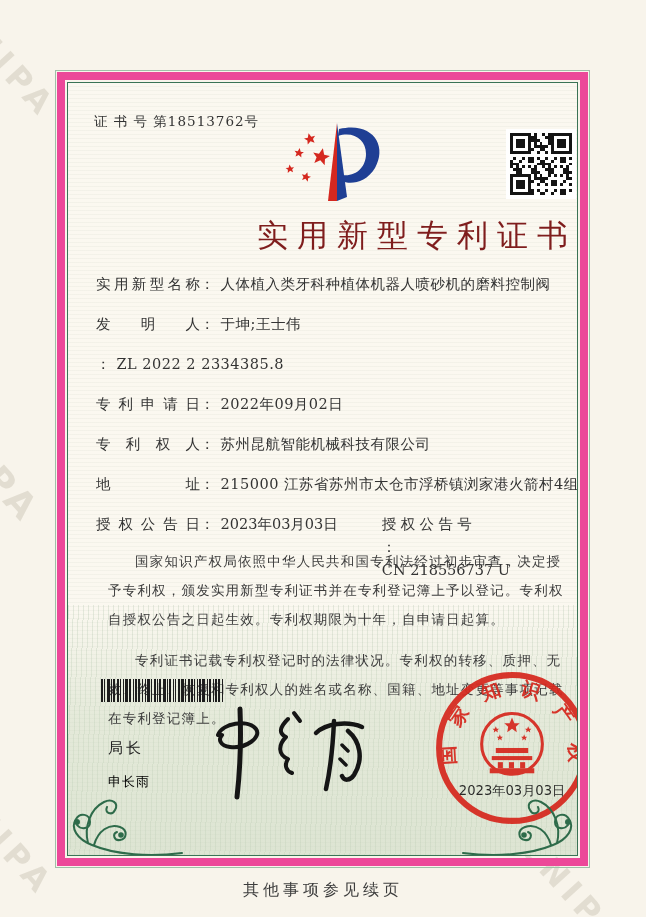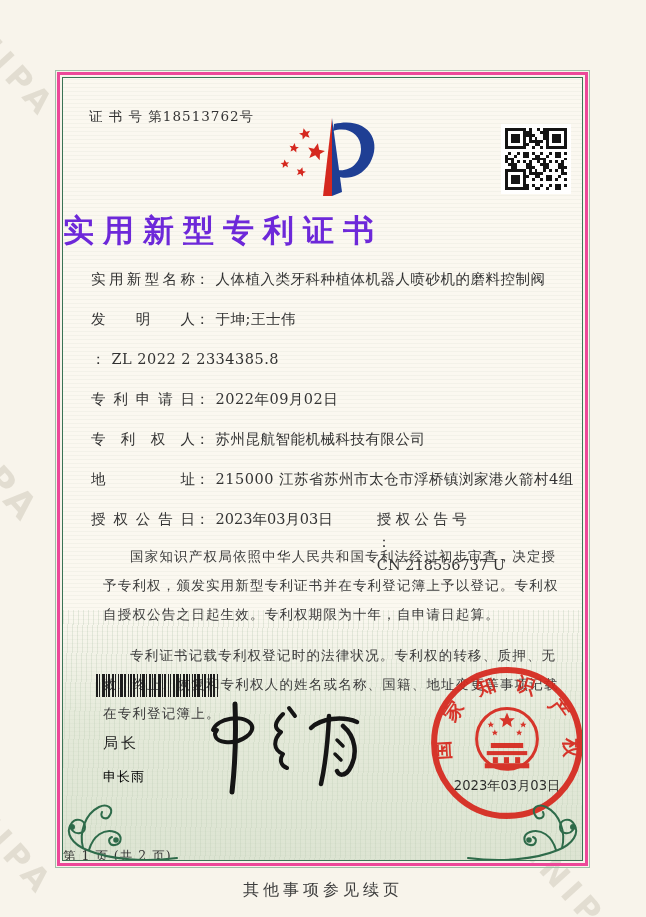--- a/index.html
+++ b/index.html
@@ -14,41 +14,41 @@
   .wm-2{left:408px;top:272px;font-size:38px;color:rgba(165,150,125,0.28);}
   .wm-3{left:-52px;top:392px;font-size:36px;}
   .wm-4{left:170px;top:560px;font-size:30px;color:rgba(150,140,120,0.14);}
   .wm-5{left:452px;top:676px;font-size:30px;color:rgba(130,130,115,0.30);}
   .wm-6{left:-30px;top:776px;font-size:32px;}
   .wm-7{left:540px;top:828px;font-size:32px;}
 
   
   .frame-outer{position:absolute;left:55px;top:70px;width:535px;height:798px;
       border:1px solid #9fbfa8;padding:1px;box-sizing:border-box;z-index:2;}
-  .frame-mid{width:100%;height:100%;border:3px solid #ec4899;box-sizing:border-box;position:relative;}
+  .frame-mid{width:100%;height:100%;border:8px solid #ec4899;box-sizing:border-box;position:relative;}
   .frame-inner{position:absolute;inset:2px;border:1px solid #3a7355;
       background:#fbf8f0;overflow:hidden;}
   .texture{position:absolute;inset:0;
       background:repeating-linear-gradient(0deg,rgba(150,165,145,0.08) 0 1px,transparent 1px 4px);}
   .greenband{position:absolute;left:0;right:0;bottom:0;height:250px;
       background:linear-gradient(rgba(205,219,196,0) 0%,rgba(201,216,190,0.45) 45%,rgba(196,212,186,0.55) 100%),
                  repeating-linear-gradient(92deg,rgba(110,150,110,0.16) 0 1px,transparent 1px 5px);}
 
   .content{position:absolute;inset:0;z-index:3;}
 
   .cert-no{position:absolute;left:26px;top:30px;font-size:13.5px;color:#333;letter-spacing:1px;}
 
   .logo{position:absolute;left:208px;top:30px;width:120px;height:100px;}
   .qr{position:absolute;left:438px;top:46px;width:70px;height:70px;background:#fff;padding:4px;box-sizing:border-box;}
   .qr-grid{display:grid;grid-template-columns:repeat(21,1fr);grid-template-rows:repeat(21,1fr);width:100%;height:100%;}
   .qr-grid i{display:block;}
   .qr-grid i.d{background:#141414;}
 
-  .title{position:absolute;left:0;right:0;top:132px;text-align:left;font-size:31px;font-weight:700;
-      letter-spacing:9px;color:#6d28d9;}
+  .title{position:absolute;left:0;right:0;top:132px;text-align:right;font-size:31px;font-weight:400;
+      letter-spacing:9px;color:#7f1d1d;}
 
   .fields{position:absolute;left:28px;top:190px;width:486px;font-size:14.5px;color:#333;}
   .frow{display:flex;margin-bottom:17px;line-height:23px;}
   .frow.gap{}
   .flabel{display:inline-block;width:104px;text-align:justify;text-align-last:justify;flex:none;}
   .fcolon{flex:none;margin-right:6px;}
   .fvalue{flex:1;letter-spacing:0.5px;}
   .grant-right{display:flex;margin-left:44px;flex-direction:column;}
   .grant-right .flabel{width:90px;}
 

